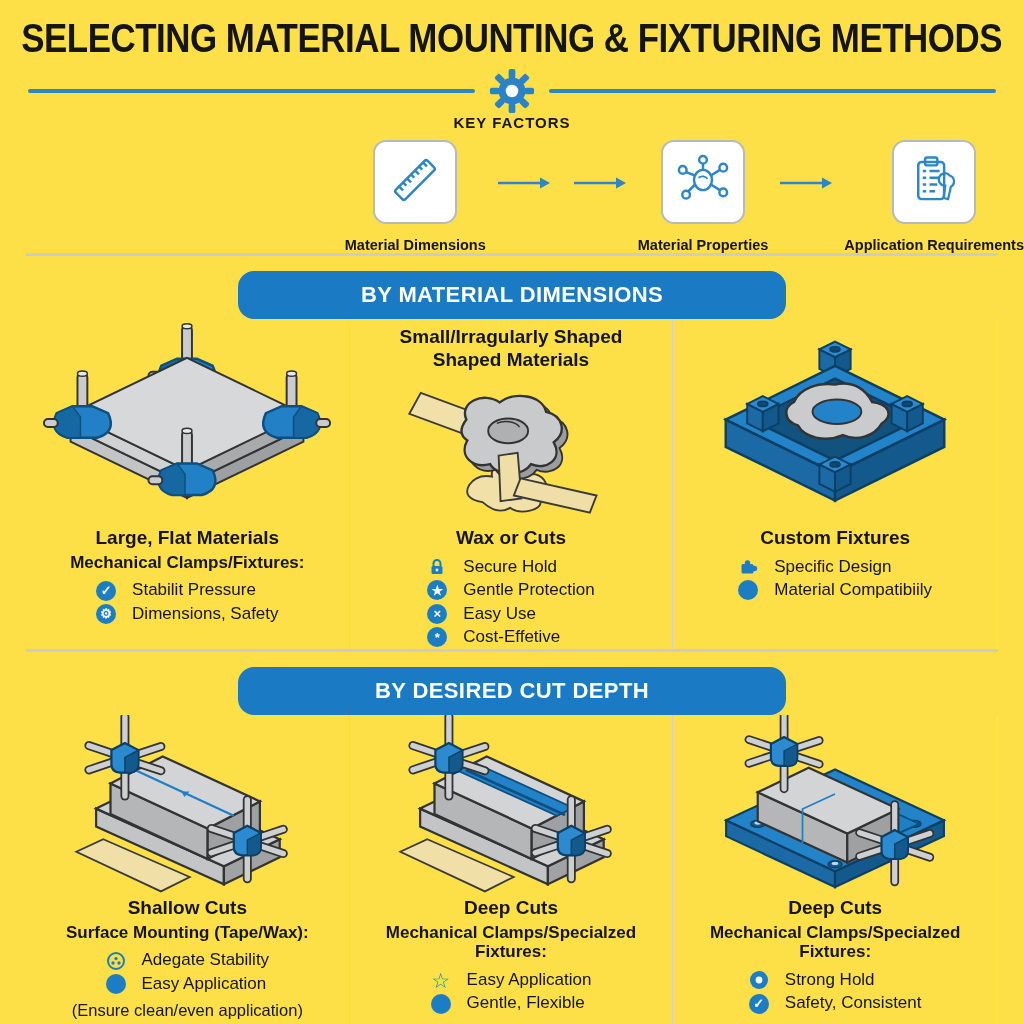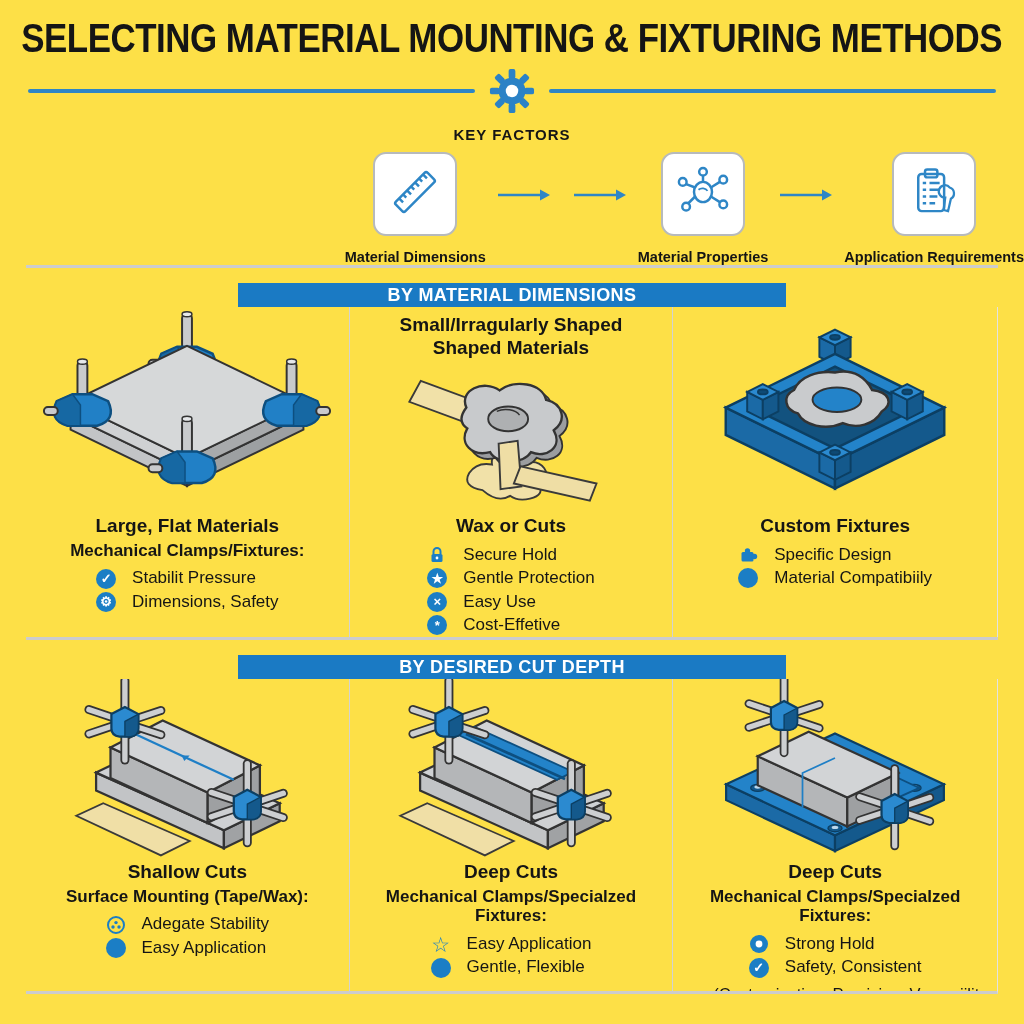--- a/index.html
+++ b/index.html
@@ -10,37 +10,37 @@
   .page{width:1024px;height:1024px;background:#fde047;}
   
   .title{
     text-align:center;padding-top:15px;font-weight:bold;font-size:36px;
     letter-spacing:-0.5px;white-space:nowrap;
   }
   .title .tt{display:inline-block;transform:scale(0.97,1.12);transform-origin:center top;}
   .divider-row{display:flex;align-items:center;margin:12px 28px 0 28px;height:44px;}
   .hline{flex:1;height:4px;background:#2e86c6;border-radius:2px;}
   .gear-wrap{margin:0 14px;display:flex;align-items:center;}
-  .kf-label{text-align:center;font-weight:bold;font-size:15px;letter-spacing:1px;margin-top:13px;}
+  .kf-label{text-align:center;font-weight:bold;font-size:15px;letter-spacing:1px;margin-top:1px;}
   
   .factors{display:flex;justify-content:flex-end;align-items:flex-start;margin-top:9px;}
   .factor{display:flex;flex-direction:column;align-items:center;}
   .factor-box{
     width:80px;height:80px;border:2px solid #b7babc;border-radius:13px;
     display:flex;align-items:center;justify-content:center;background:#fff;
   }
   .factor-label{margin-top:13px;font-weight:bold;font-size:14.5px;white-space:nowrap;text-align:center;}
   .factor-arrow{margin:36px 10px 0 10px;flex:none;}
   
   .section{margin:0 26px;border-top:3px solid #cccccc;}
   .section + .section{margin-top:0;}
   .banner{
-    width:548px;height:24px;margin:15px auto 0 auto;background:#1a7ac4;color:#fff;
-    font-weight:bold;font-size:18px;display:flex;align-items:center;justify-content:center;
-    letter-spacing:0.4px;white-space:nowrap;
+    width:548px;height:48px;margin:15px auto 0 auto;background:#1a7ac4;color:#fff;
+    font-weight:bold;font-size:22px;display:flex;align-items:center;justify-content:center;
+    letter-spacing:0.4px;white-space:nowrap;border-radius:16px;
   }
   .cols{display:grid;grid-template-columns:1fr 1fr 1fr;overflow:hidden;border-right:1px solid #e2e2e2;}
   .s1 .cols{height:330px;}
   .s2 .cols{height:312px;}
   .col{display:flex;flex-direction:column;align-items:center;padding:0 6px;border-right:1px solid #d2d2d2;overflow:hidden;}
   .col:last-child{border-right:none;}
   .top{display:flex;flex-direction:column;align-items:center;justify-content:center;flex:none;}
   .s1 .top{height:206px;}
   .s2 .top{height:180px;}
   .pre-heading{font-weight:bold;font-size:19px;text-align:center;line-height:1.22;margin:6px 0 0 0;}
@@ -373,20 +373,23 @@
     <circle cx="13" cy="12" r="1.7" fill="#1b7ec5"></circle>
                   </svg>
                 </span>
                 <span>Adegate Stability</span>
               </div>
               <div class="bullet">
                 <span class="badge"></span>
                 <span>Easy Application</span>
               </div>
             </div>
+            <div class="note">
+              <div>(Ensure clean/even application)</div>
+            </div>
           </div>
           <div class="col">
             <div class="top">
               <div class="illus">
                 <svg width="288" height="198" viewBox="0 0 290 200">
   <path d="M52,138 L148,180 L116,196 L22,152 Z" fill="#f0dfa6" stroke="#3a3a3a" stroke-width="2"></path>
   <g stroke="#333" stroke-width="2.5">
     <path d="M44,104 L186,168 L186,188 L44,124 Z" fill="#c2c4c6"></path>
     <path d="M186,168 L248,138 L248,158 L186,188 Z" fill="#a0a2a4"></path>
     <path d="M44,104 L106,74 L248,138 L186,168 Z" fill="#cfd1d3"></path>

